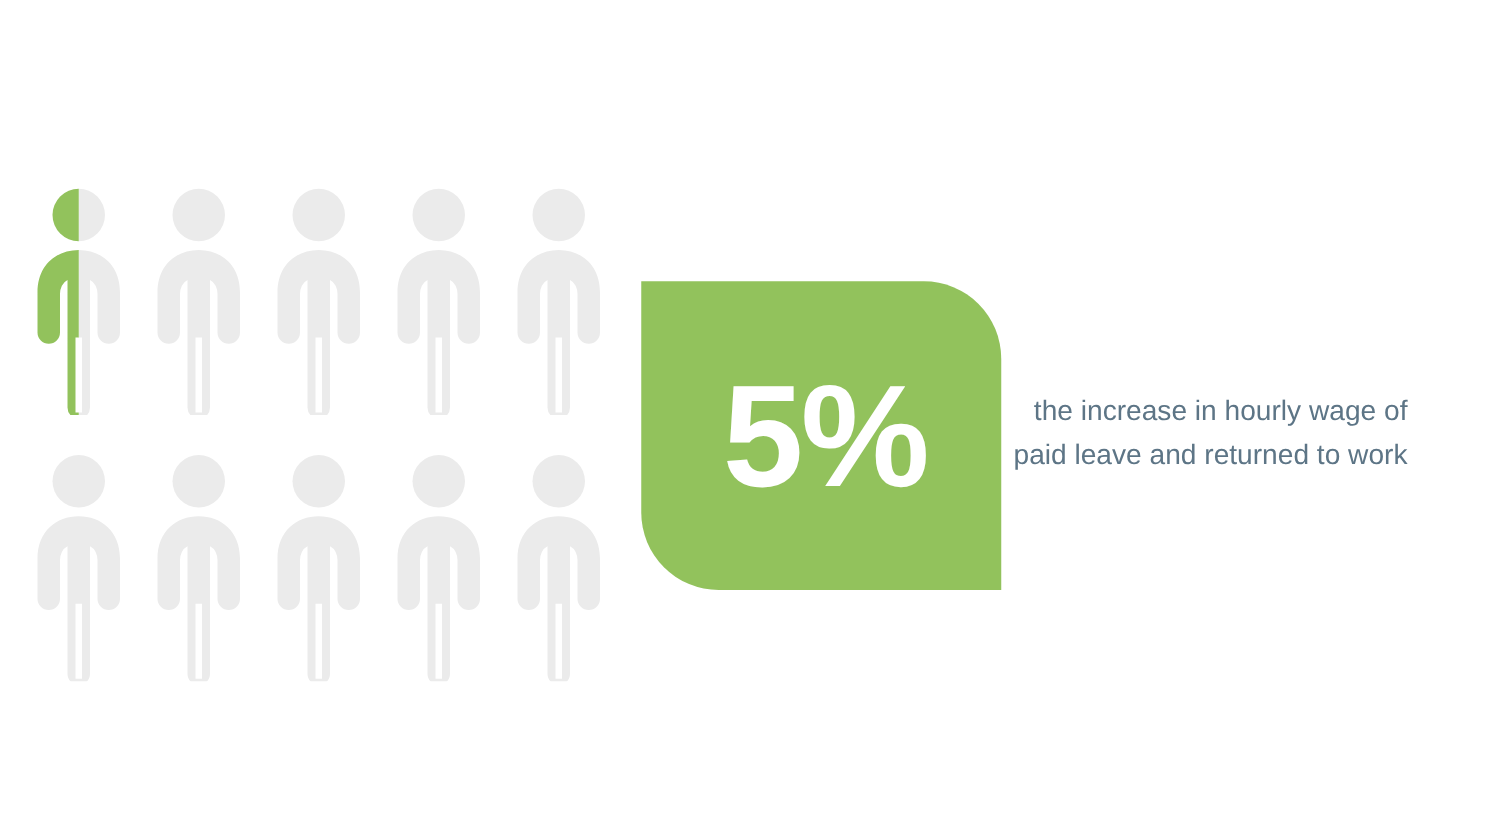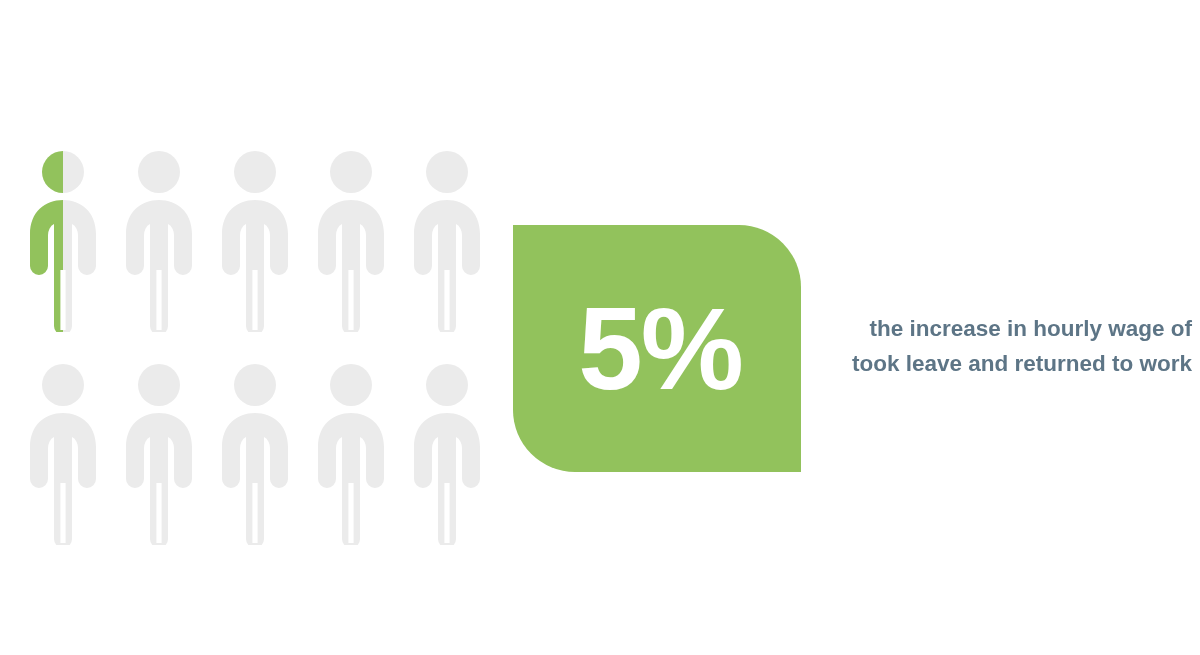--- a/index.html
+++ b/index.html
@@ -74,29 +74,29 @@
     font-weight: bold;
     line-height: 1;
     letter-spacing: -2px;
     padding-left: 6px;
     box-sizing: border-box;
   }
 
   
   #caption {
     position: absolute;
-    left: 810px;
+    left: 744px;
     top: 311px;
     width: 382px;
     text-align: right;
     color: #5d7586;
     font-family: "Liberation Sans", sans-serif;
     font-size: 22.5px;
     line-height: 35px;
-    font-weight: bold;
+    font-weight: normal;
   }
   .caption-line { display: block; white-space: nowrap; }
 </style>
 </head>
 <body>
 
 <div id="infographic">
 
   <div id="people-grid">
 
@@ -232,16 +232,16 @@
       </div>
     </div>
   </div>
 
   <div id="stat-card">
     <div id="stat-value">5%</div>
   </div>
 
   <div id="caption">
     <span class="caption-line">the increase in hourly wage of</span>
-    <span class="caption-line">took leave and returned to work</span>
+    <span class="caption-line">paid leave and returned to work</span>
   </div>
 
 </div>
 
 </body></html>

